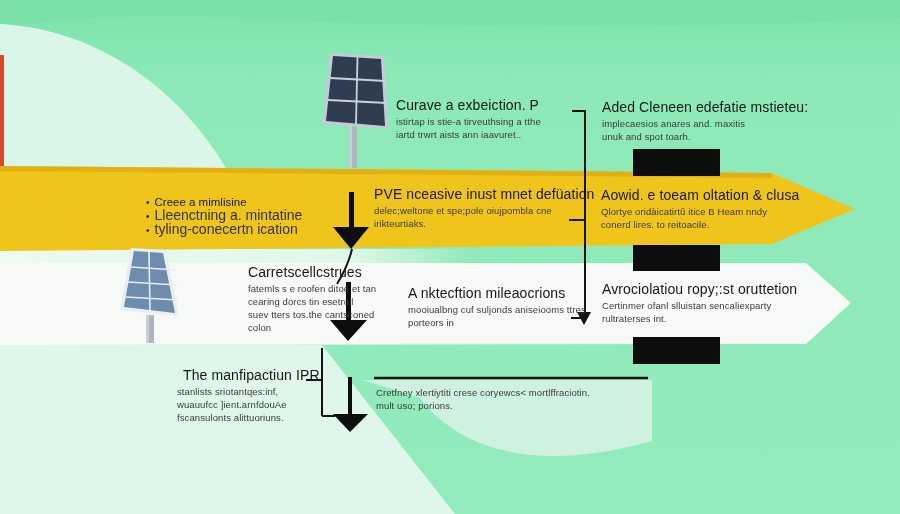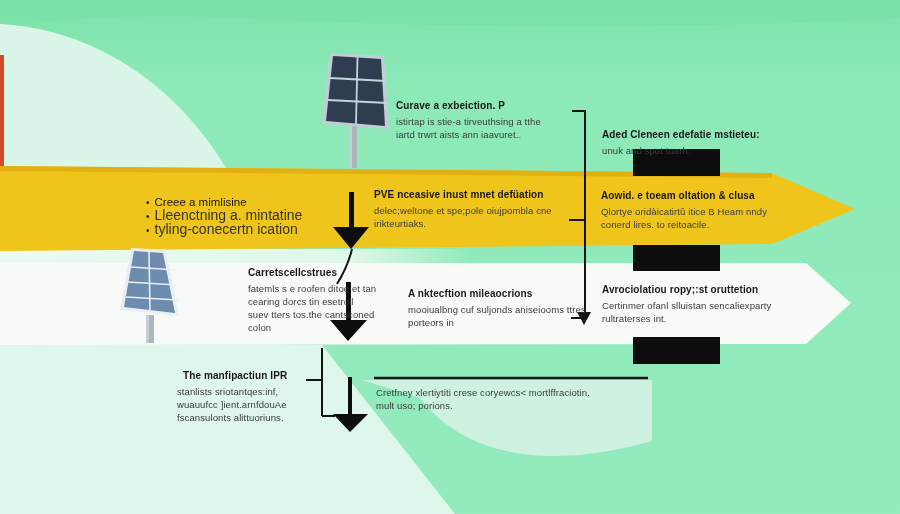--- a/index.html
+++ b/index.html
@@ -3,21 +3,21 @@
 <meta charset="utf-8">
 <style>
   html,body{margin:0;padding:0;background:#222;}
   .stage{
     position:relative;width:900px;height:514px;overflow:hidden;
     font-family:"Liberation Sans",sans-serif;
     background:linear-gradient(180deg,#7BE2AA 0%,#8DE9B8 16%,#93EBBD 100%);
   }
   .stage svg{position:absolute;left:0;top:0;}
   .tb{position:absolute;pointer-events:none;}
-  .tb .t{font-weight:bold;font-size:10px;line-height:13px;color:#171717;letter-spacing:.1px;margin:0 0 3px 0;white-space:nowrap;}
+  .tb .t{font-weight:normal;font-size:14px;line-height:13px;color:#171717;letter-spacing:.1px;margin:0 0 3px 0;white-space:nowrap;}
   .tb .l{font-size:9.5px;line-height:13px;color:#3a3a3a;letter-spacing:.1px;white-space:nowrap;}
   .bullets .row{display:flex;align-items:baseline;line-height:13px;}
   .bullets .row .m{font-size:10px;color:#222;margin-right:5px;}
   .bullets .row.first .x{font-weight:normal;font-size:11.5px;color:#171717;}
   .bullets .row .x{font-size:14px;color:#333;white-space:nowrap;}
   .b1-title{padding-left:6px;}
 </style>
 </head>
 <body>
 
@@ -104,22 +104,23 @@
       </g>
     </g>
   </svg>
 
   <div class="tb" style="left:396px;top:99px;width:180px;">
     <div class="t">Curave a exbeiction. P</div>
     <div class="l">istirtap is stie-a tirveuthsing a tthe</div>
     <div class="l">iartd trwrt aists ann iaavuret..</div>
   </div>
 
-  <div class="tb" style="left:602px;top:101px;width:180px;margin-top:27px;">
+  <div class="tb" style="left:602px;top:101px;width:180px;">
     <div class="t">Aded Cleneen edefatie mstieteu:</div>
+    <div class="l">implecaesios anares and. maxitis</div>
     <div class="l">unuk and spot toarh.</div>
   </div>
 
   <div class="tb bullets" style="left:146px;top:196px;width:230px;">
     <div class="row first">
       <span class="m">•</span>
       <span class="x">Creee a mimlisine</span>
     </div>
     <div class="row">
       <span class="m">•</span>

